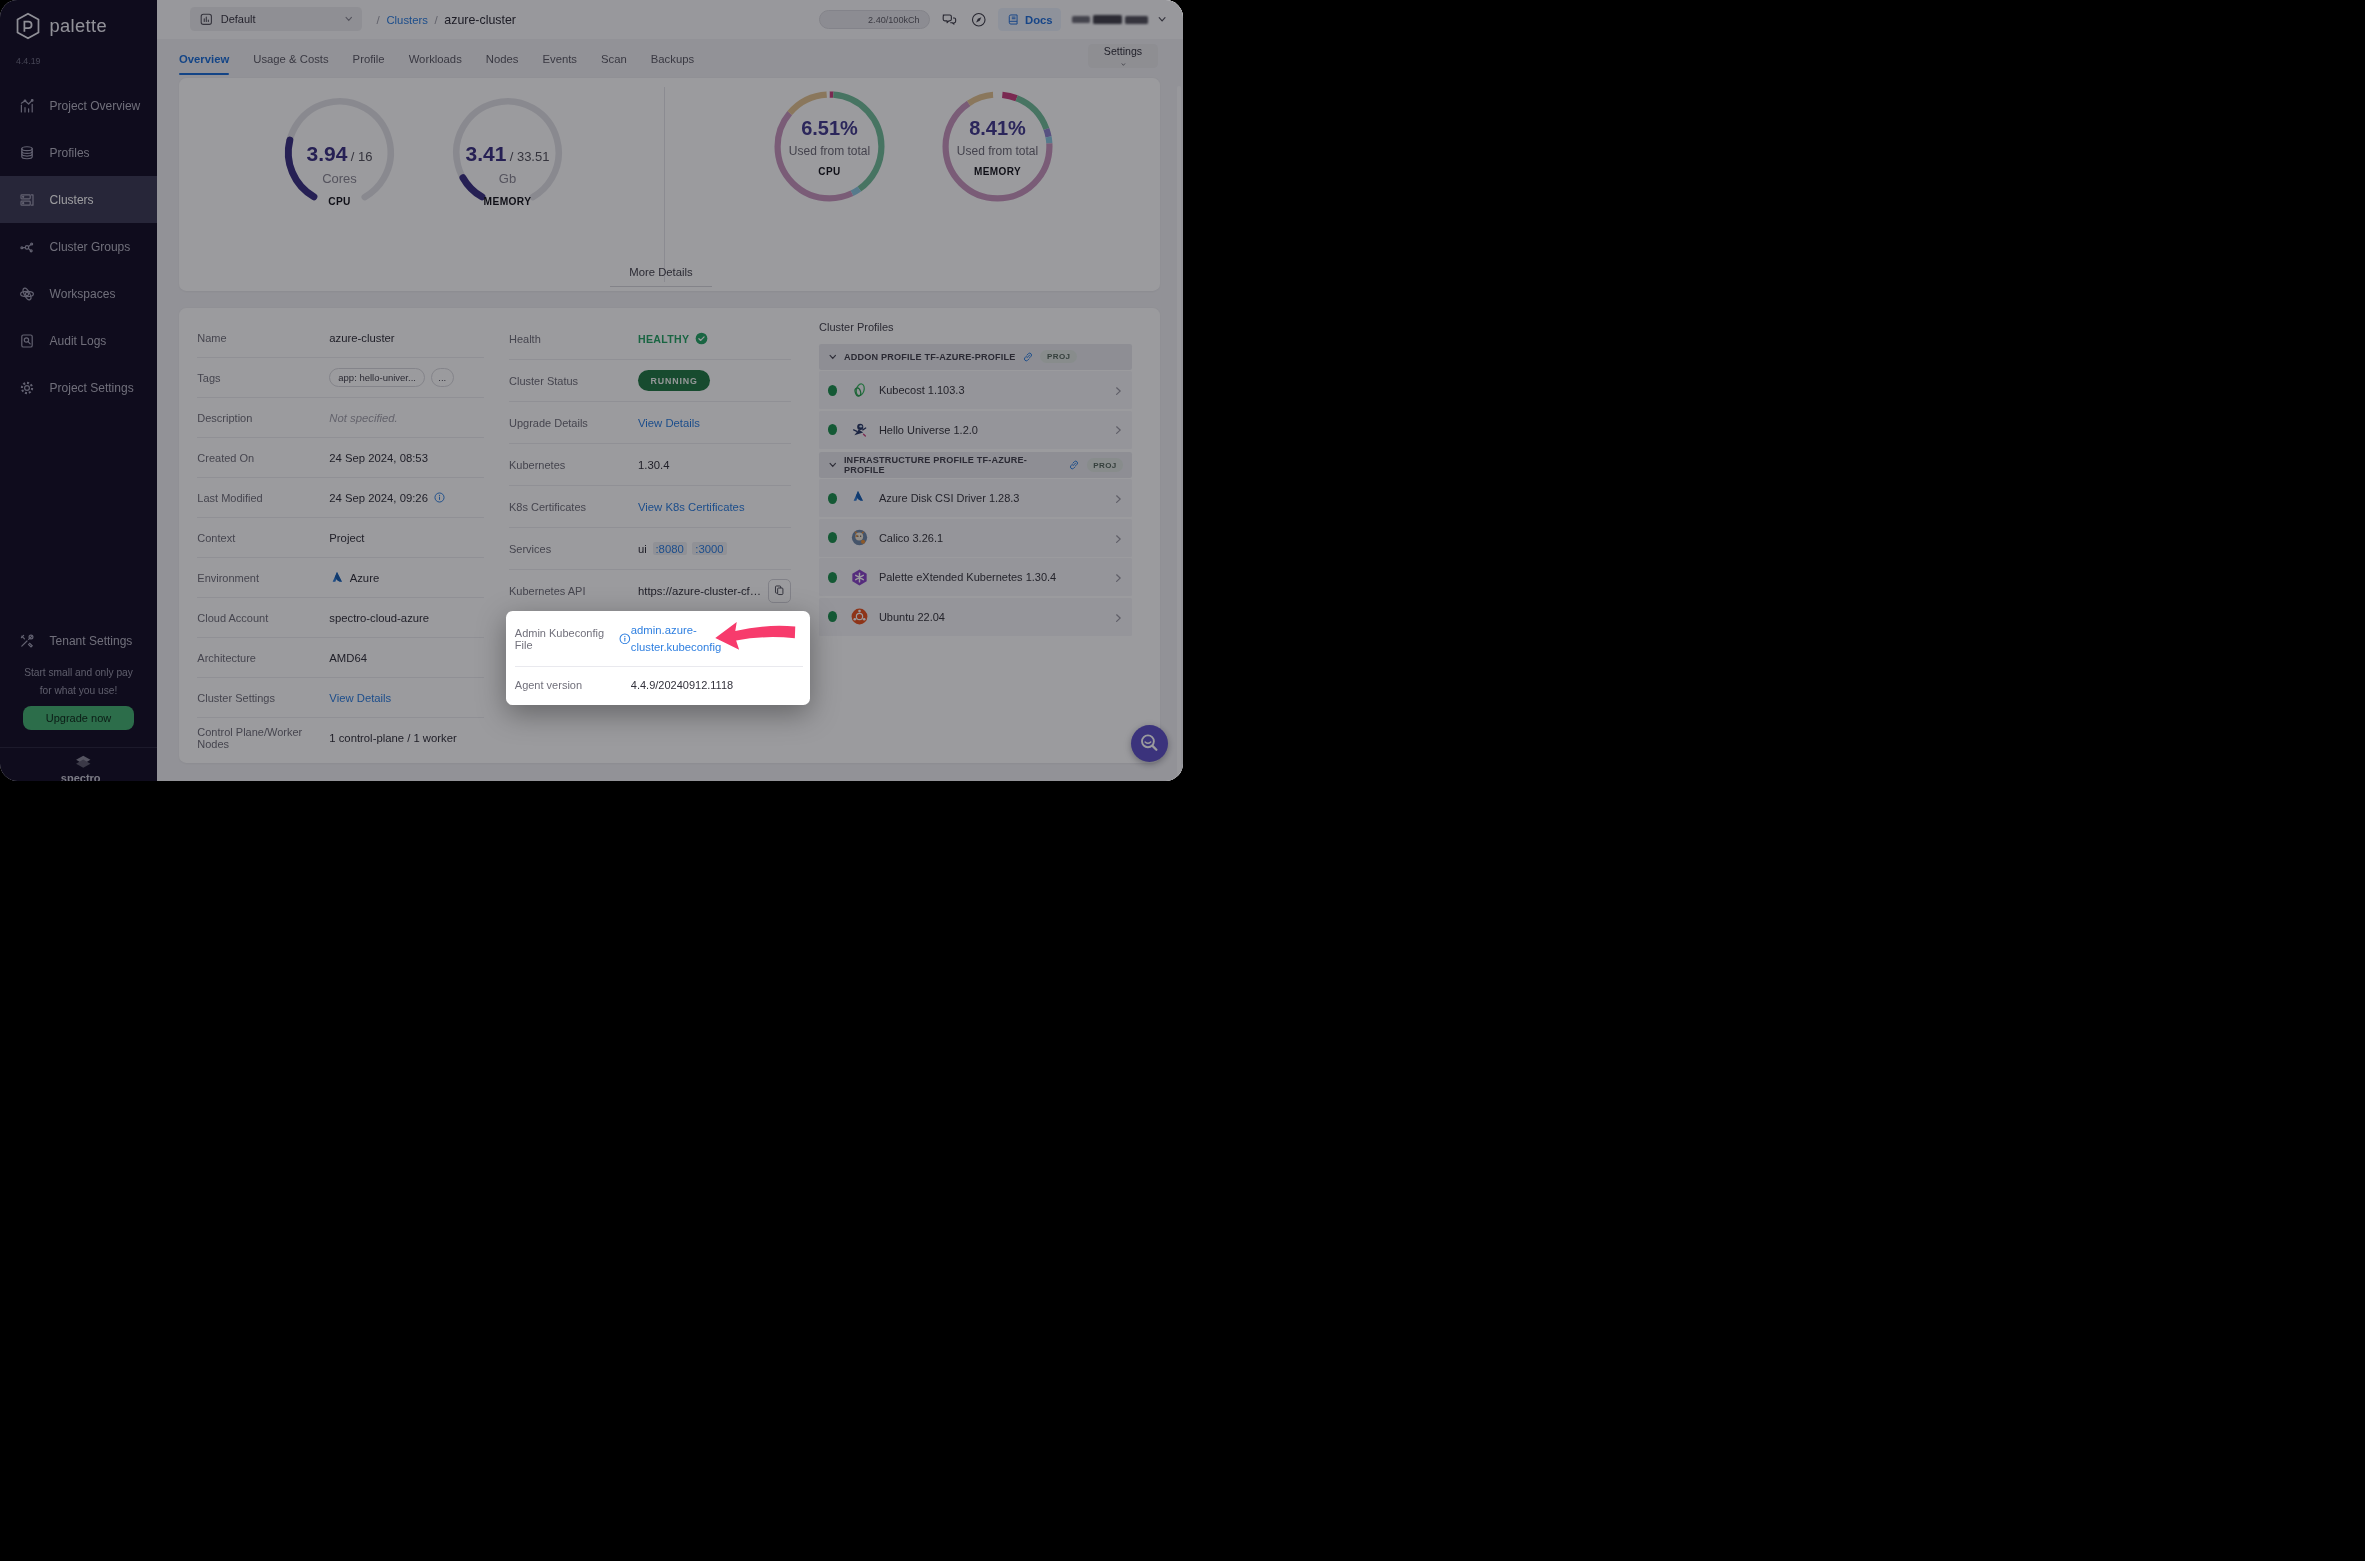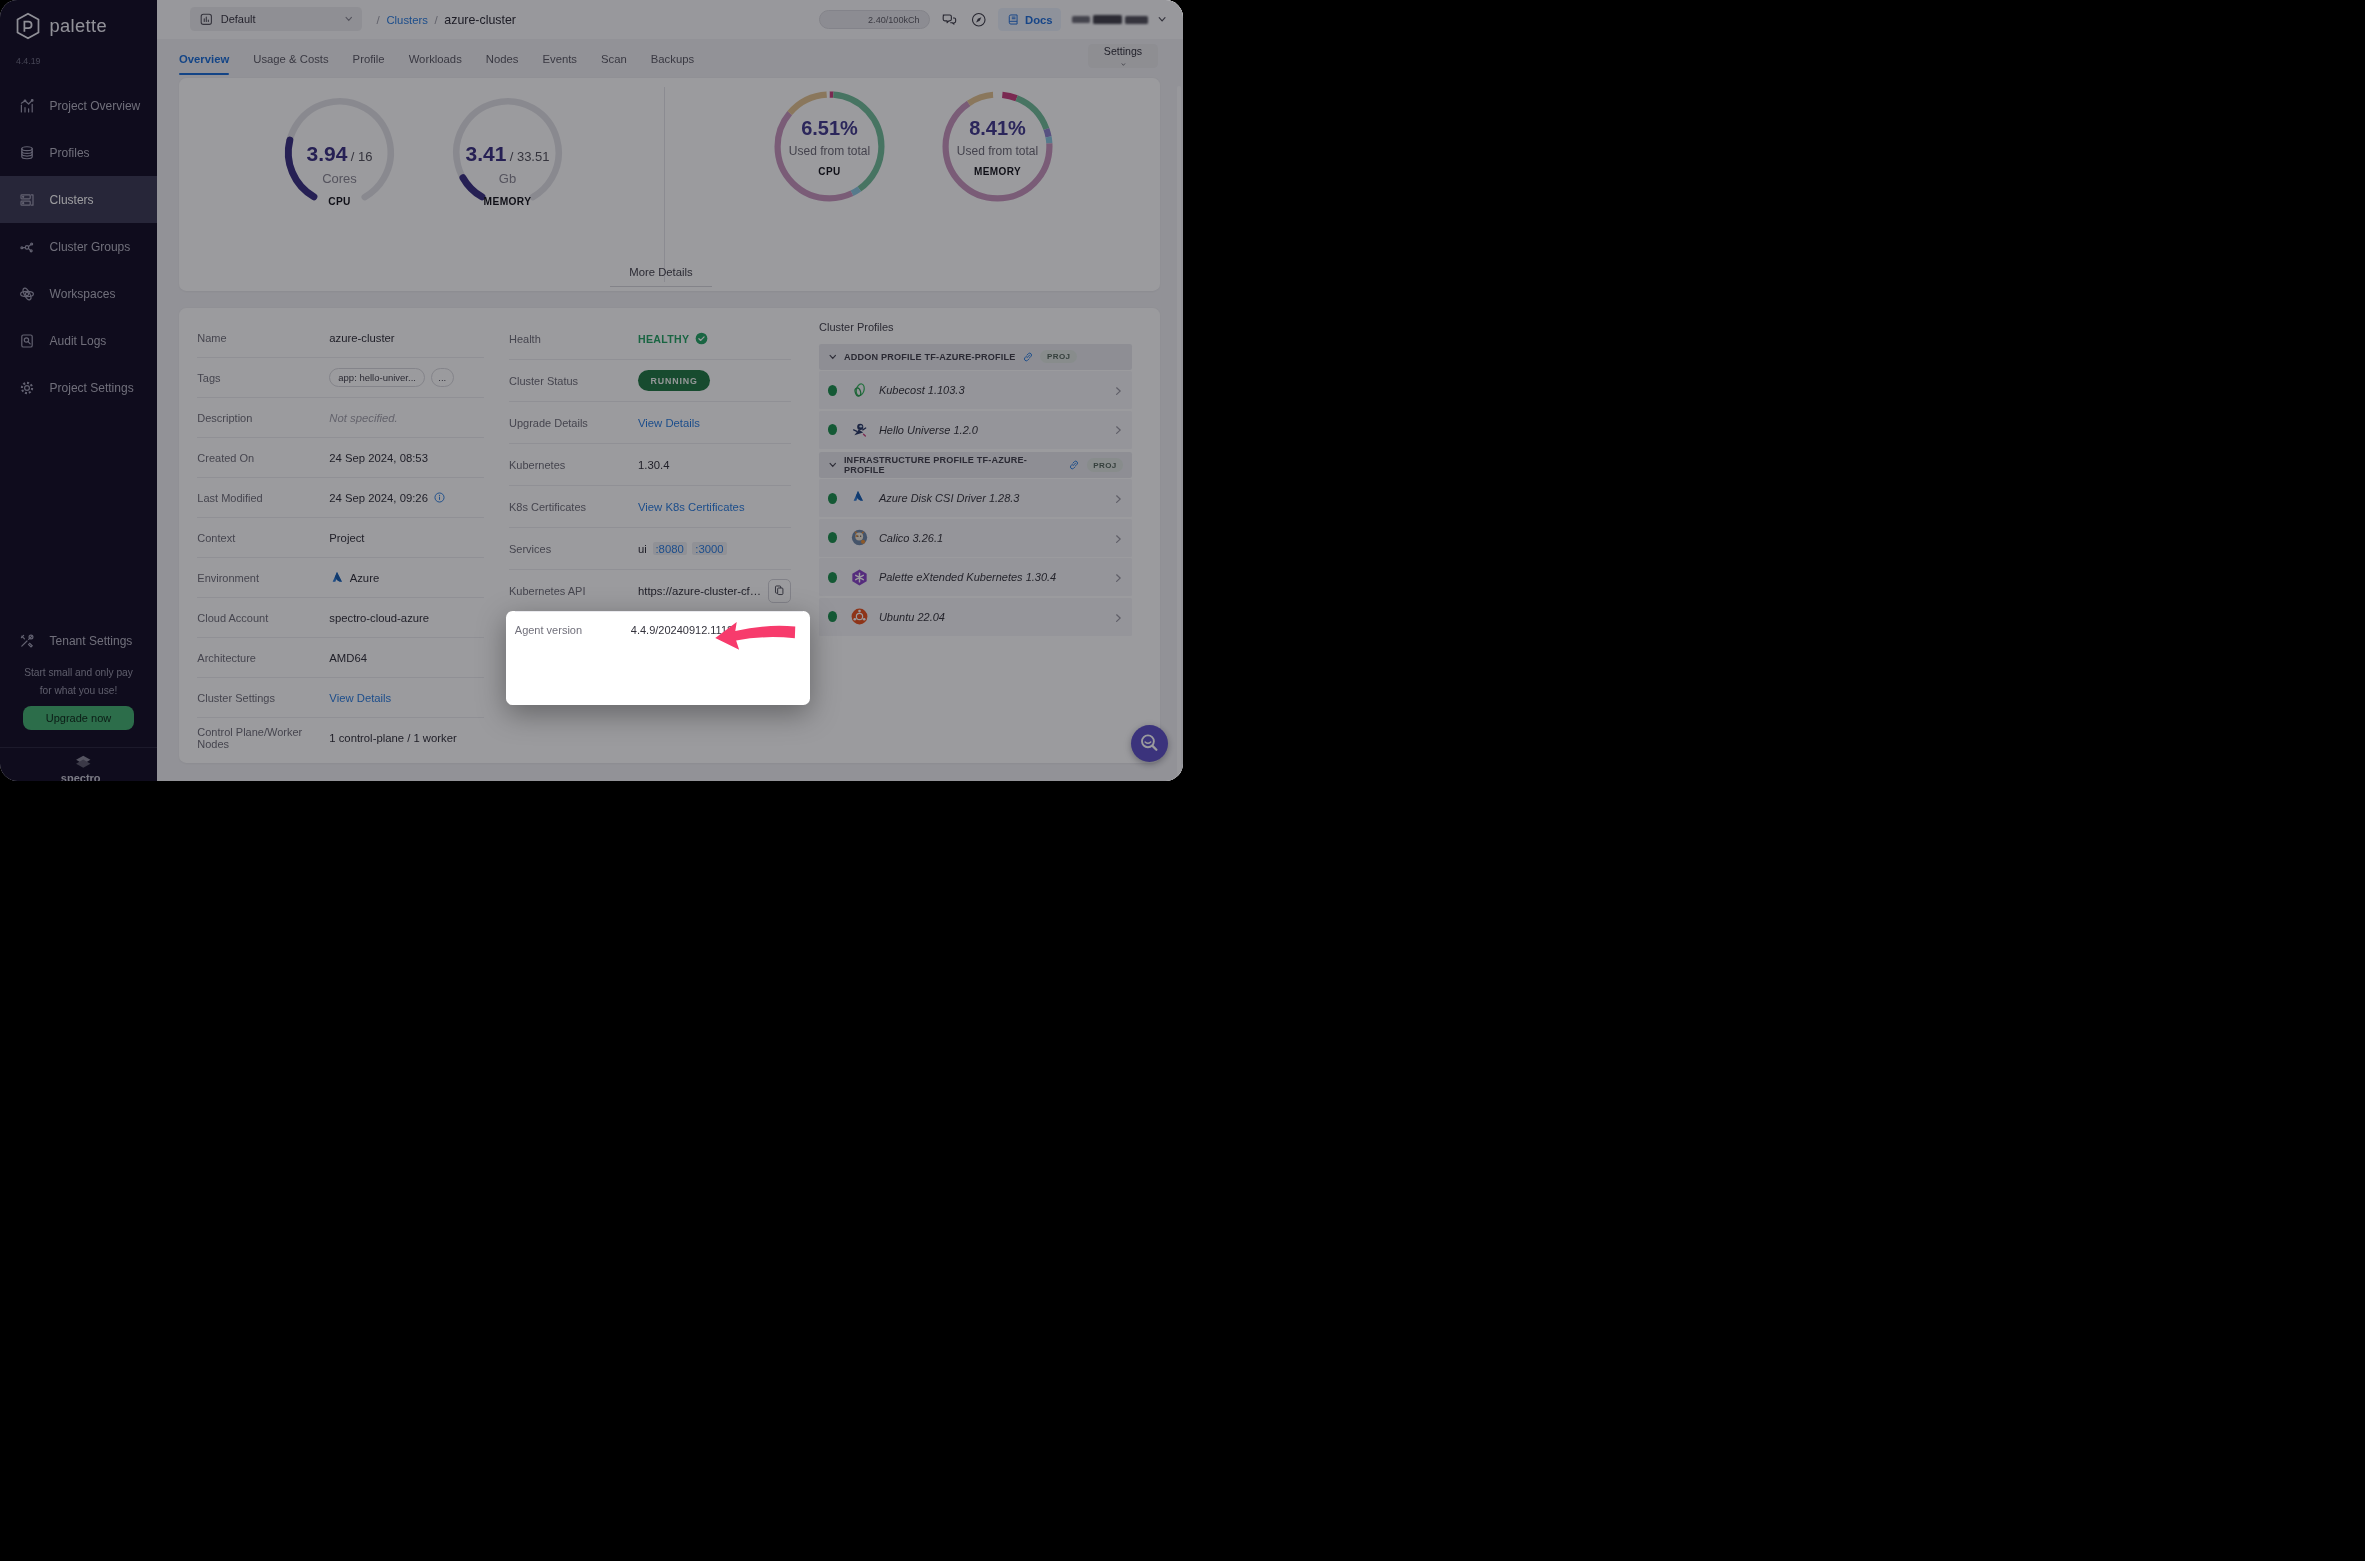--- a/index.html
+++ b/index.html
@@ -93,21 +93,21 @@
   .api-text{overflow:hidden;text-overflow:ellipsis;white-space:nowrap;flex:1;}
   .copy-btn{flex:none;width:23px;height:24px;border:0.7px solid #D4D4DA;border-radius:5.1px;background:#fff;display:inline-flex;align-items:center;justify-content:center;cursor:pointer;}
 
   
   .col-right{position:absolute;left:640px;top:13px;width:313px;}
   .profiles-title{color:#46454F;font-size:11px;margin-bottom:11px;}
   .psec-head{height:25.6px;background:#E9EAEF;border-radius:2.2px;display:flex;align-items:center;gap:6.6px;padding:0 8.8px;margin-top:3.7px;}
   .psec-head:first-child{margin-top:0;}
   .psec-title{color:#43424D;font-size:9.1px;font-weight:700;letter-spacing:0.2px;}
   .proj-badge{background:#DFE7E1;color:#56675D;font-size:8px;font-weight:700;padding:2.2px 6.6px;border-radius:6.6px;letter-spacing:0.4px;}
-  .prow{height:38px;background:#F5F5F8;border-radius:1.5px;margin-top:1.5px;display:flex;align-items:center;padding:0 8.8px;gap:0;cursor:pointer;font-style:italic;}
+  .prow{height:38px;background:#F5F5F8;border-radius:1.5px;margin-top:1.5px;display:flex;align-items:center;padding:0 8.8px;gap:0;cursor:pointer;}
   .pdot{width:9.5px;height:11px;border-radius:50%;flex:none;}
   .picon{width:19px;height:19px;margin-left:12.4px;flex:none;display:inline-flex;}
   .pname{margin-left:10.2px;color:#38373F;font-size:11px;flex:1;}
   .pchev{flex:none;width:10.2px;height:10.2px;}
 
   .fab{position:absolute;left:974px;top:725px;width:37px;height:37px;border-radius:50%;background:#5F53C6;border:none;cursor:pointer;box-shadow:0 2.2px 7.3px rgba(20,20,40,.35);display:flex;align-items:center;justify-content:center;z-index:10;}
   .scroll-strip{position:absolute;right:2.2px;top:86px;bottom:4.4px;width:3.7px;background:#FBFBFD;opacity:.85;border-radius:2.2px;z-index:6;}
 
   
   .dim-overlay{position:absolute;inset:0;background:rgba(5,5,12,.40);z-index:40;}
@@ -651,20 +651,35 @@
             <path d="M13 17.5 q4.5 4.2 9 0" stroke="#FFFFFF" stroke-width="2.4" stroke-linecap="round"></path>
             <path d="M24.8 23.8 L31 30" stroke="#FFFFFF" stroke-width="3.6" stroke-linecap="round"></path>
           </svg>
       </span>
     </button>
     <div class="scroll-strip"></div>
   </main>
 
   <div class="dim-overlay"></div>
   <div class="spotlight">
+    <div class="sp-row sp-row1">
+      <div class="sp-label">
+        <span>Admin Kubeconfig File</span>
+        <span style="display:inline-flex">
+          <svg width="11.7" height="11.7" viewBox="0 0 16 16" fill="none">
+              <circle cx="8" cy="8" r="6.6" stroke="#2E7FE0" stroke-width="1.4"></circle>
+              <path d="M8 7.3 v3.6" stroke="#2E7FE0" stroke-width="1.4" stroke-linecap="round"></path>
+              <circle cx="8" cy="4.9" r="0.95" fill="#2E7FE0"></circle>
+            </svg>
+        </span>
+      </div>
+      <div>
+        <a class="sp-link"><span>admin.azure-</span><br><span>cluster.kubeconfig</span></a>
+      </div>
+    </div>
     <div class="sp-div"></div>
     <div class="sp-row sp-row2">
       <div class="sp-label">Agent version</div>
       <div class="sp-dark">4.4.9/20240912.1118</div>
     </div>
   </div>
   <svg class="arrow-svg" width="88" height="34" viewBox="0 0 120 46">
     <path d="M3 22 L34 3 L31 15 Q72 9 113 16 L111 32 Q70 24 31 28 L34 41 Z" fill="#F73B6C"></path>
   </svg>
 </div>

